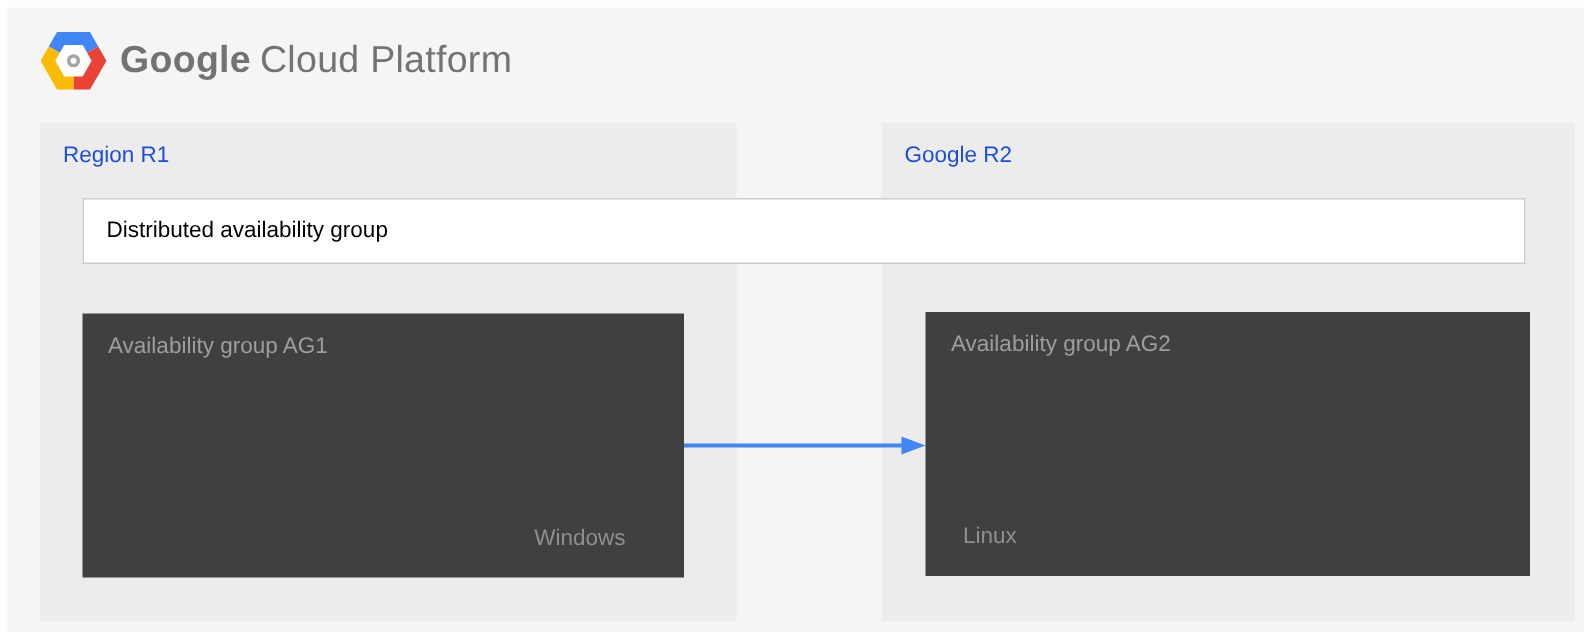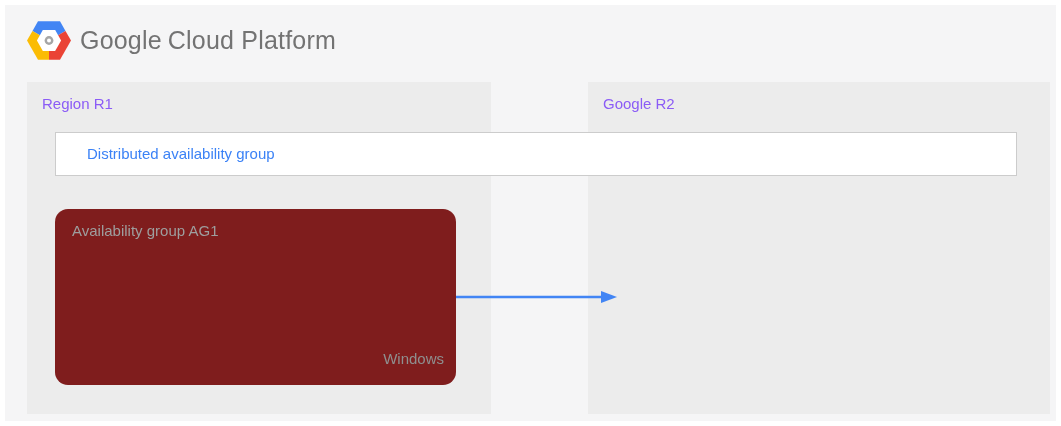--- a/index.html
+++ b/index.html
@@ -27,80 +27,78 @@
     align-items: center;
   }
   .brand-icon { width: 44px; height: 45px; display: block; }
   .brand-word {
     margin-left: 9px;
     font-size: 25px;
     color: #737373;
     letter-spacing: 0.2px;
     white-space: nowrap;
   }
-  .brand-word .primary { font-weight: 400; margin-right: 6px; }
+  .brand-word .primary { font-weight: 700; margin-right: 6px; }
   .brand-word .secondary { font-weight: 400; text-align: right; }
 
   
   .region {
     position: absolute;
     top: 77px;
     height: 332px;
     background: #ececec;
   }
   .region-r1 { left: 22px;  width: 464px; }
   .region-r2 { left: 583px; width: 462px; }
   .region-label {
     position: absolute;
     left: 15px; top: 13px;
     font-size: 15px;
-    color: #8b5cf6;
+    color: #1d4ed8;
   }
 
   
   .dag-box {
     position: absolute;
     left: 50px; top: 127px;
     width: 962px; height: 44px;
     background: #ffffff;
     border: 1px solid #cccccc;
     box-sizing: border-box;
     z-index: 3;
   }
   .dag-label {
     position: absolute;
     left: 15px; top: 0;
     line-height: 42px;
     font-size: 15px;
-    color: #3b82f6;
-    margin-left: 16px;
+    color: #000000;
   }
 
   
   .ag-box {
     position: absolute;
-    background: #7f1d1d;
+    background: #404040;
     z-index: 2;
-    border-radius: 13px;
   }
   .ag1 { left: 50px;  top: 204px; width: 401px; height: 176px; }
   .ag2 { left: 612px; top: 203px; width: 403px; height: 176px; }
   .ag-label {
     position: absolute;
     left: 17px; top: 13px;
     font-size: 15px;
     color: #9e9e9e;
   }
   .os-label {
     position: absolute;
     bottom: 18px;
     font-size: 15px;
     color: #8f8f8f;
   }
-  .os-right { right: 12px; }
+  .os-right { right: 39px; }
   .os-left  { left: 25px; }
 
   
   .arrow-wrap {
     position: absolute;
     left: 451px; top: 284px;
     width: 161px; height: 16px;
     z-index: 4;
   }
 </style>
@@ -135,20 +133,24 @@
 
     <div class="dag-box">
       <div class="dag-label">Distributed availability group</div>
     </div>
 
     <div class="ag-box ag1">
       <div class="ag-label">Availability group AG1</div>
       <div class="os-label os-right">Windows</div>
     </div>
 
+    <div class="ag-box ag2">
+      <div class="ag-label">Availability group AG2</div>
+      <div class="os-label os-left">Linux</div>
+    </div>
 
     <div class="arrow-wrap">
       <svg width="161" height="16" viewBox="0 0 161 16">
         <line x1="0" y1="8" x2="147" y2="8" stroke="#4285f4" stroke-width="2.6"></line>
         <polygon points="145,2 161,8 145,14" fill="#4285f4"></polygon>
       </svg>
     </div>
 
   </div>
 </div>

